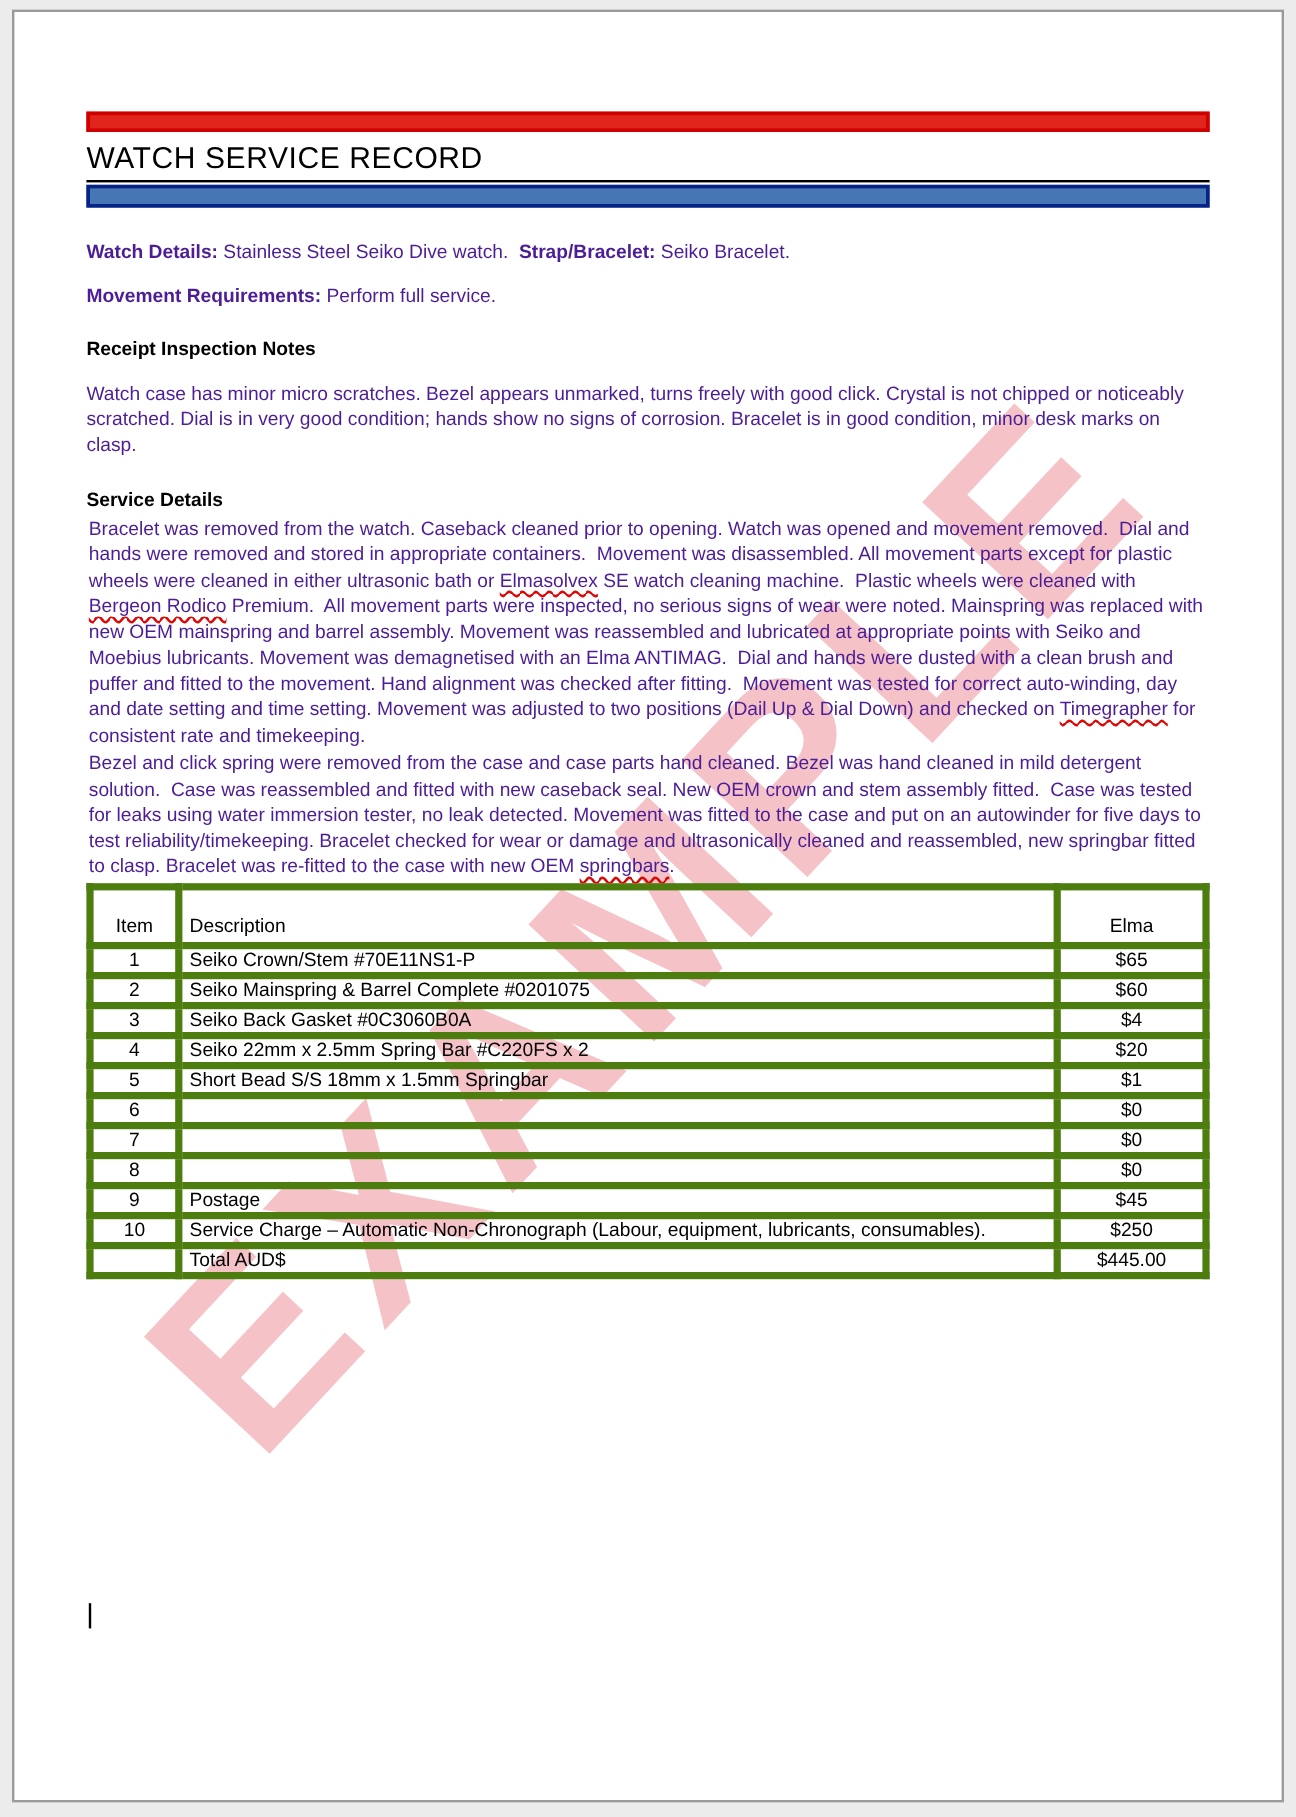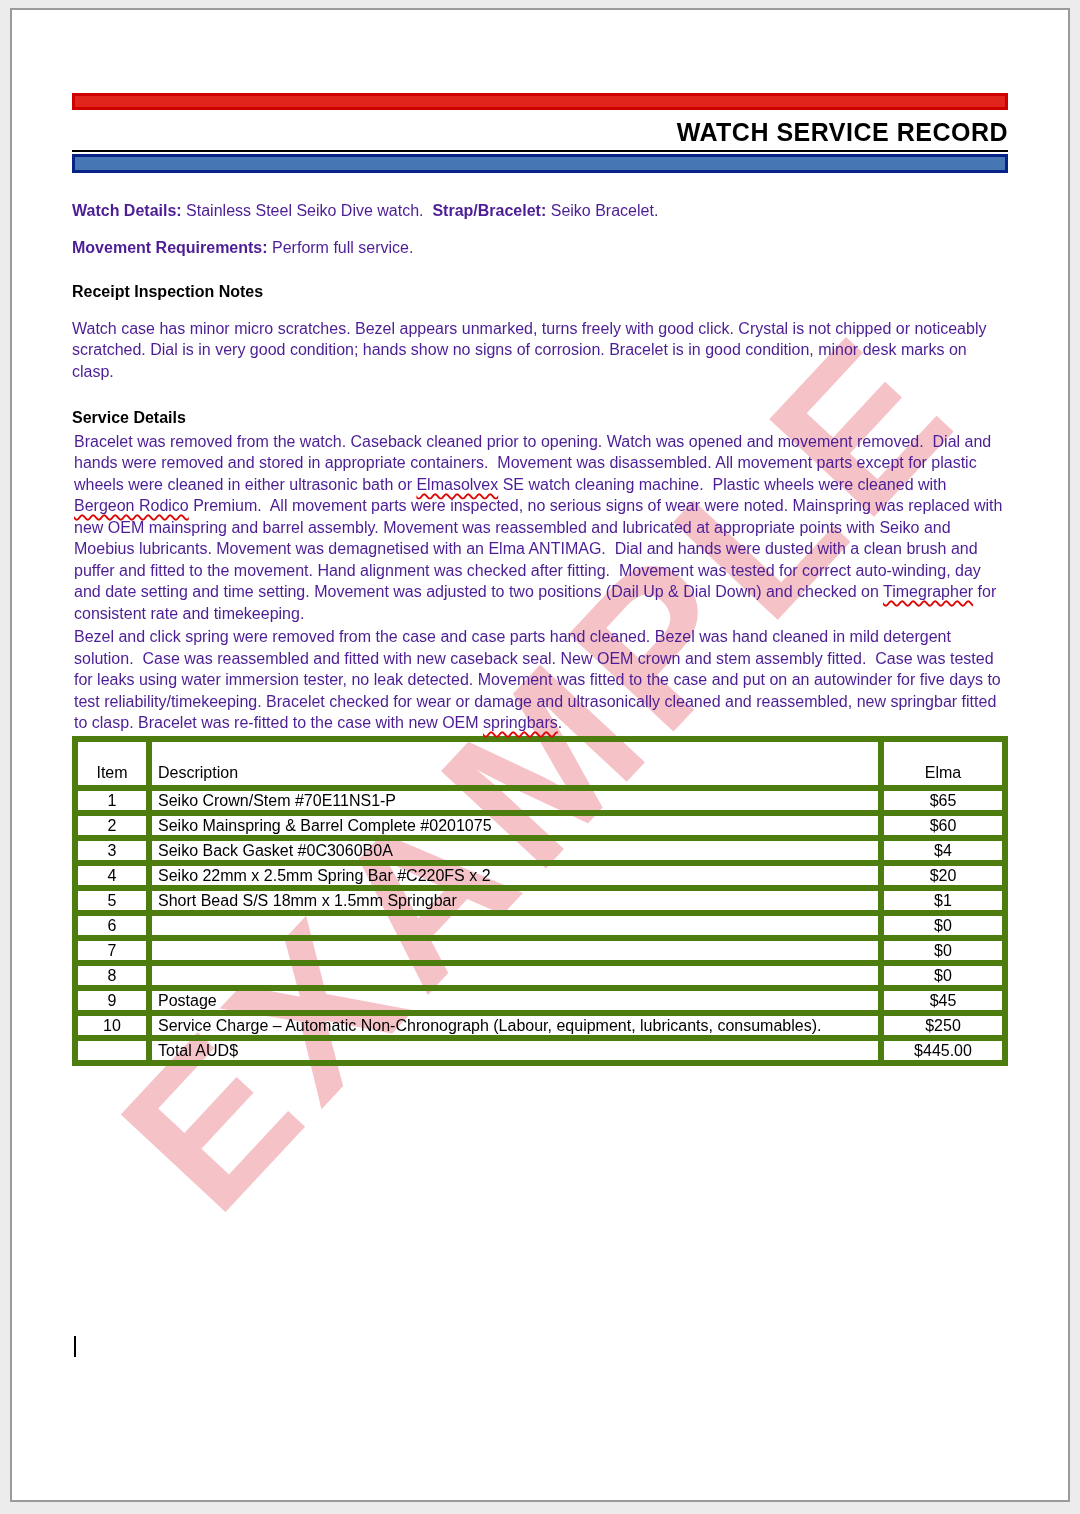--- a/index.html
+++ b/index.html
@@ -36,22 +36,22 @@
     padding: 83px 60px 0 60px;
   }
   .bar-red {
     height: 11px;
     background: var(--red-fill, #e2251c);
     border: 3px solid var(--red-border, #cf0000);
     margin-bottom: 7px;
   }
   .doc-title {
     font-size: 25px;
-    font-weight: bold;
-    text-align: right;
+    font-weight: normal;
+    text-align: left;
     line-height: 30px;
     letter-spacing: 0.5px;
     border-bottom: 2px solid #000;
     padding-bottom: 3px;
   }
   .bar-blue {
     height: 13px;
     background: var(--blue-fill, #4677b4);
     border: 3px solid var(--blue-border, #082387);
     margin-top: 2px;

